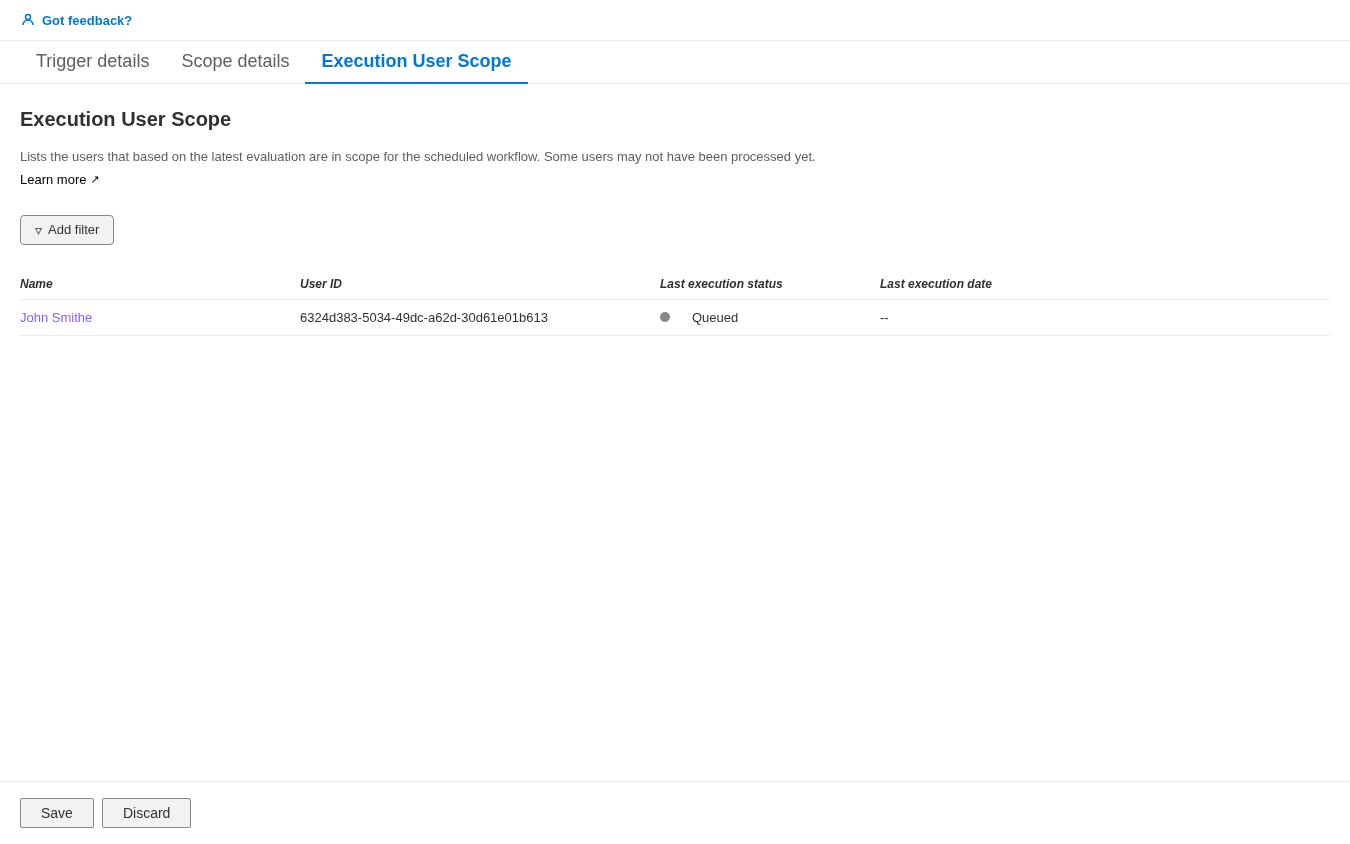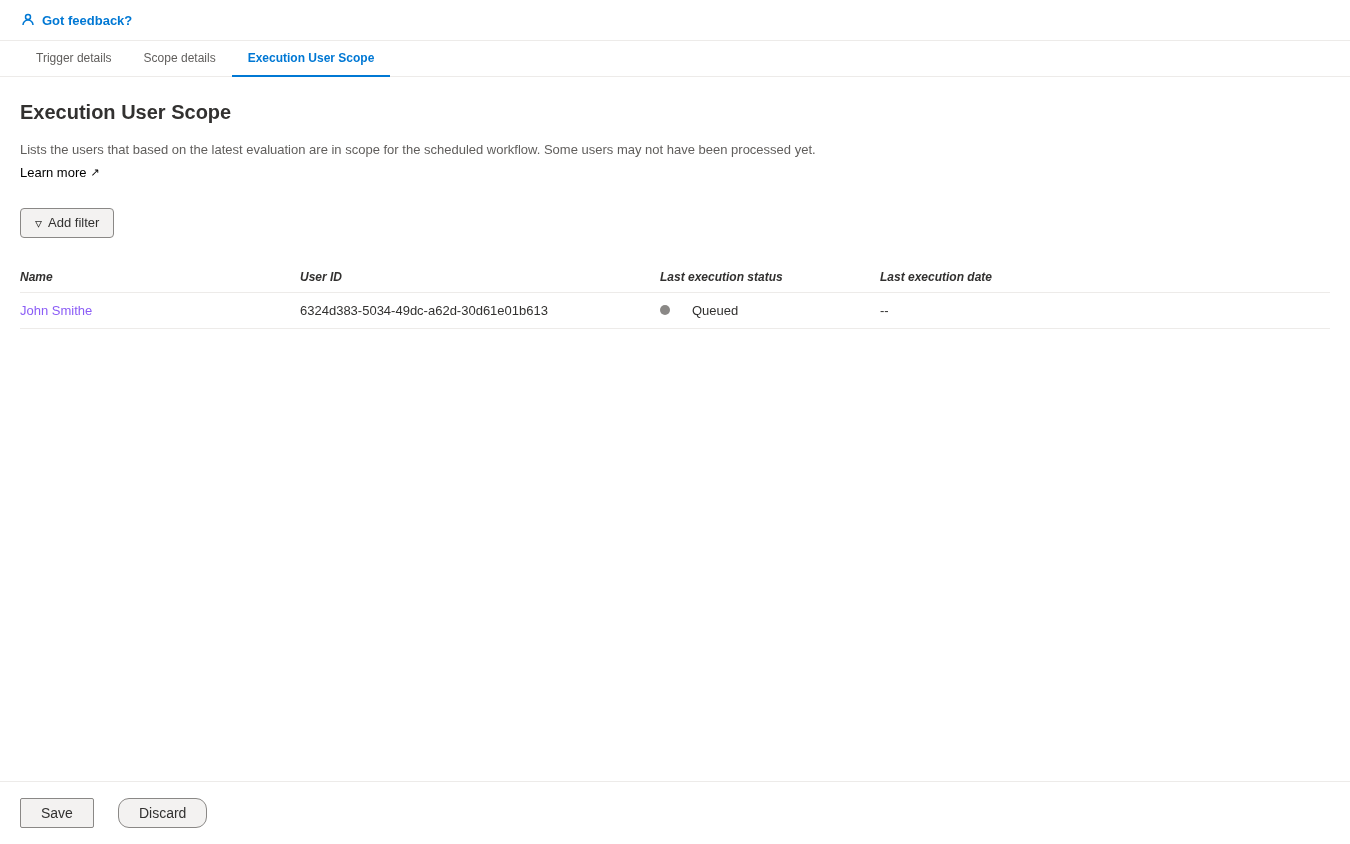--- a/index.html
+++ b/index.html
@@ -41,21 +41,21 @@
     .tab-nav {
       display: flex;
       align-items: flex-end;
       padding: 0 20px;
       border-bottom: 1px solid #edebe9;
       flex-shrink: 0;
     }
 
     .tab-item {
       padding: 10px 16px;
-      font-size: 12px;
+      font-size: 18px;
       color: #605e5c;
       cursor: pointer;
       border-bottom: 2px solid transparent;
       margin-bottom: -1px;
       white-space: nowrap;
       user-select: none;
     }
 
     .tab-item.active {
       color: #0078d4;
@@ -181,42 +181,42 @@
 
     .status-text {
       color: #323130;
       font-size: 13px;
     }
 
     
     .footer {
       display: flex;
       align-items: center;
-      gap: 24px;
+      gap: 8px;
       padding: 16px 20px;
       border-top: 1px solid #edebe9;
       flex-shrink: 0;
       background: #ffffff;
     }
 
     .btn-save {
       padding: 6px 20px;
       background: #f3f2f1;
       border: 1px solid #8a8886;
       border-radius: 2px;
       color: #323130;
       font-size: 14px;
       cursor: pointer;
     }
 
     .btn-discard {
       padding: 6px 20px;
       background: #f3f2f1;
       border: 1px solid #8a8886;
-      border-radius: 11px;
+      border-radius: 2px;
       color: #323130;
       font-size: 14px;
       cursor: pointer;
     }
 
     
     .feedback-svg {
       width: 16px;
       height: 16px;
       fill: none;

